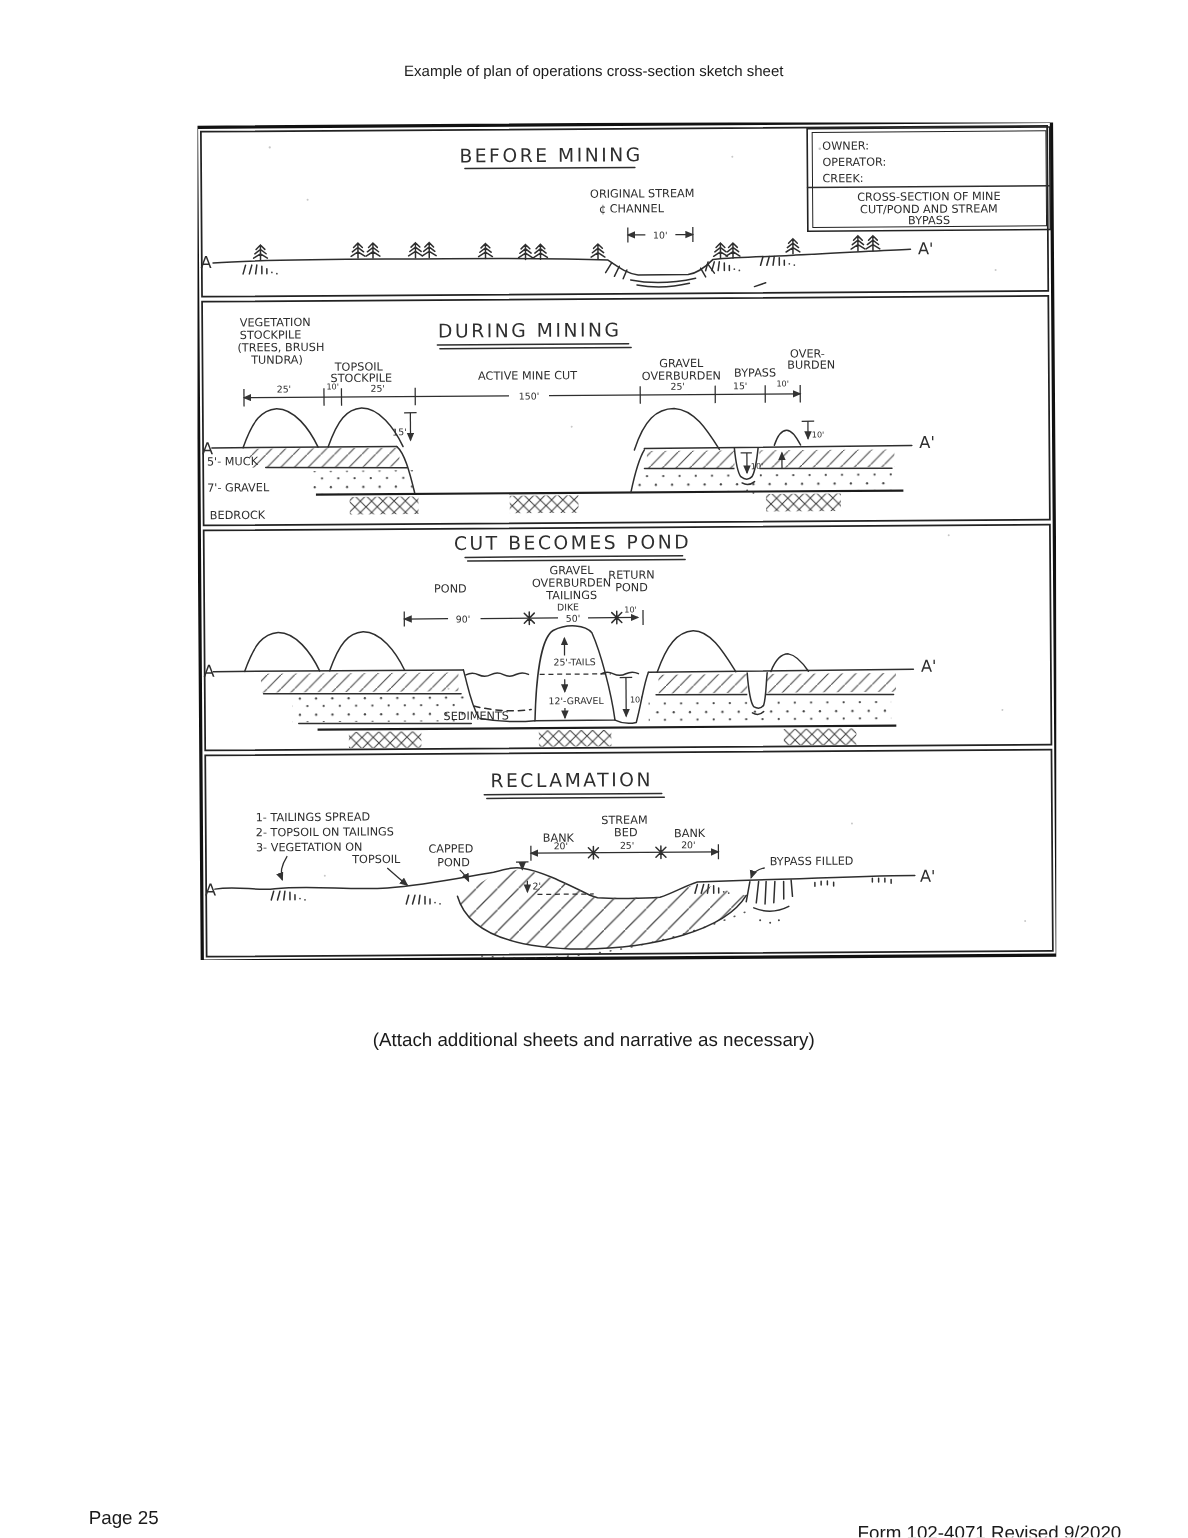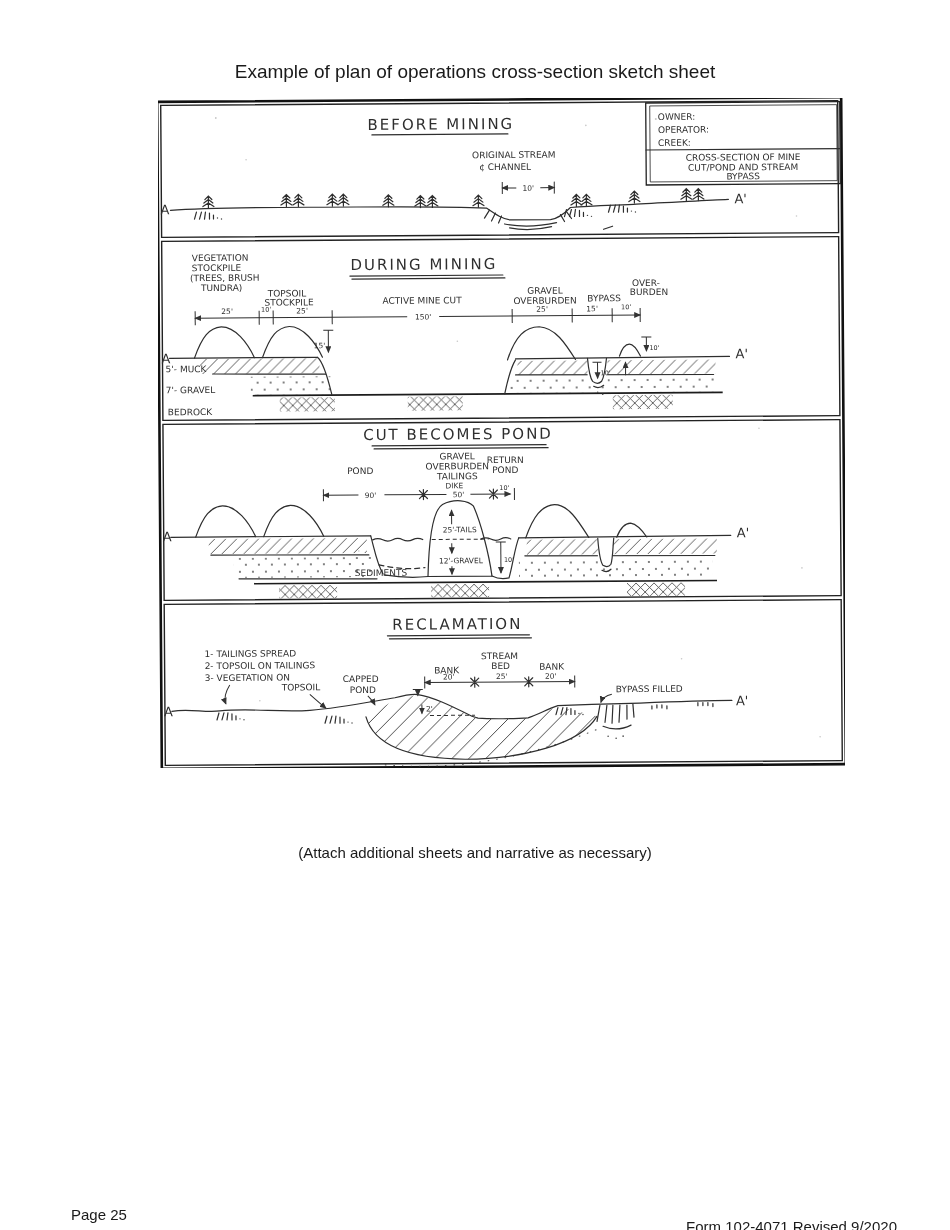--- a/index.html
+++ b/index.html
@@ -1,21 +1,21 @@
 <!DOCTYPE html>
 <html><head>
 <meta charset="utf-8">
 <style>
   html,body{margin:0;padding:0;background:#fff;}
   .page{position:relative;width:950px;height:1230px;background:#fff;overflow:hidden;
         font-family:"Liberation Sans",sans-serif;color:#1a1a1a;}
   .page-title{position:absolute;top:50px;left:0;width:100%;text-align:center;
-              font-size:19px;margin-top:11px;}
+              font-size:12px;}
   .attach-note{position:absolute;top:824px;left:0;width:100%;text-align:center;
-               font-size:15px;margin-top:20px;}
+               font-size:15px;}
   .footer-left{position:absolute;top:1178px;left:71px;font-size:15px;margin-top:28px;}
   .footer-right{position:absolute;top:1218px;right:53px;font-size:15px;}
   .sketch{position:absolute;top:98px;left:158px;width:569px;height:670px;}
   svg text{font-family:"DejaVu Sans",sans-serif;fill:#2e2e2e;}
   .hw{font-size:9px;}
   .hw-sm{font-size:7.5px;}
   .hw-xs{font-size:6.5px;}
   .hw-ttl{font-size:15px;letter-spacing:2px;}
   .hw-A{font-size:13px;}
   .mid{text-anchor:middle;}

